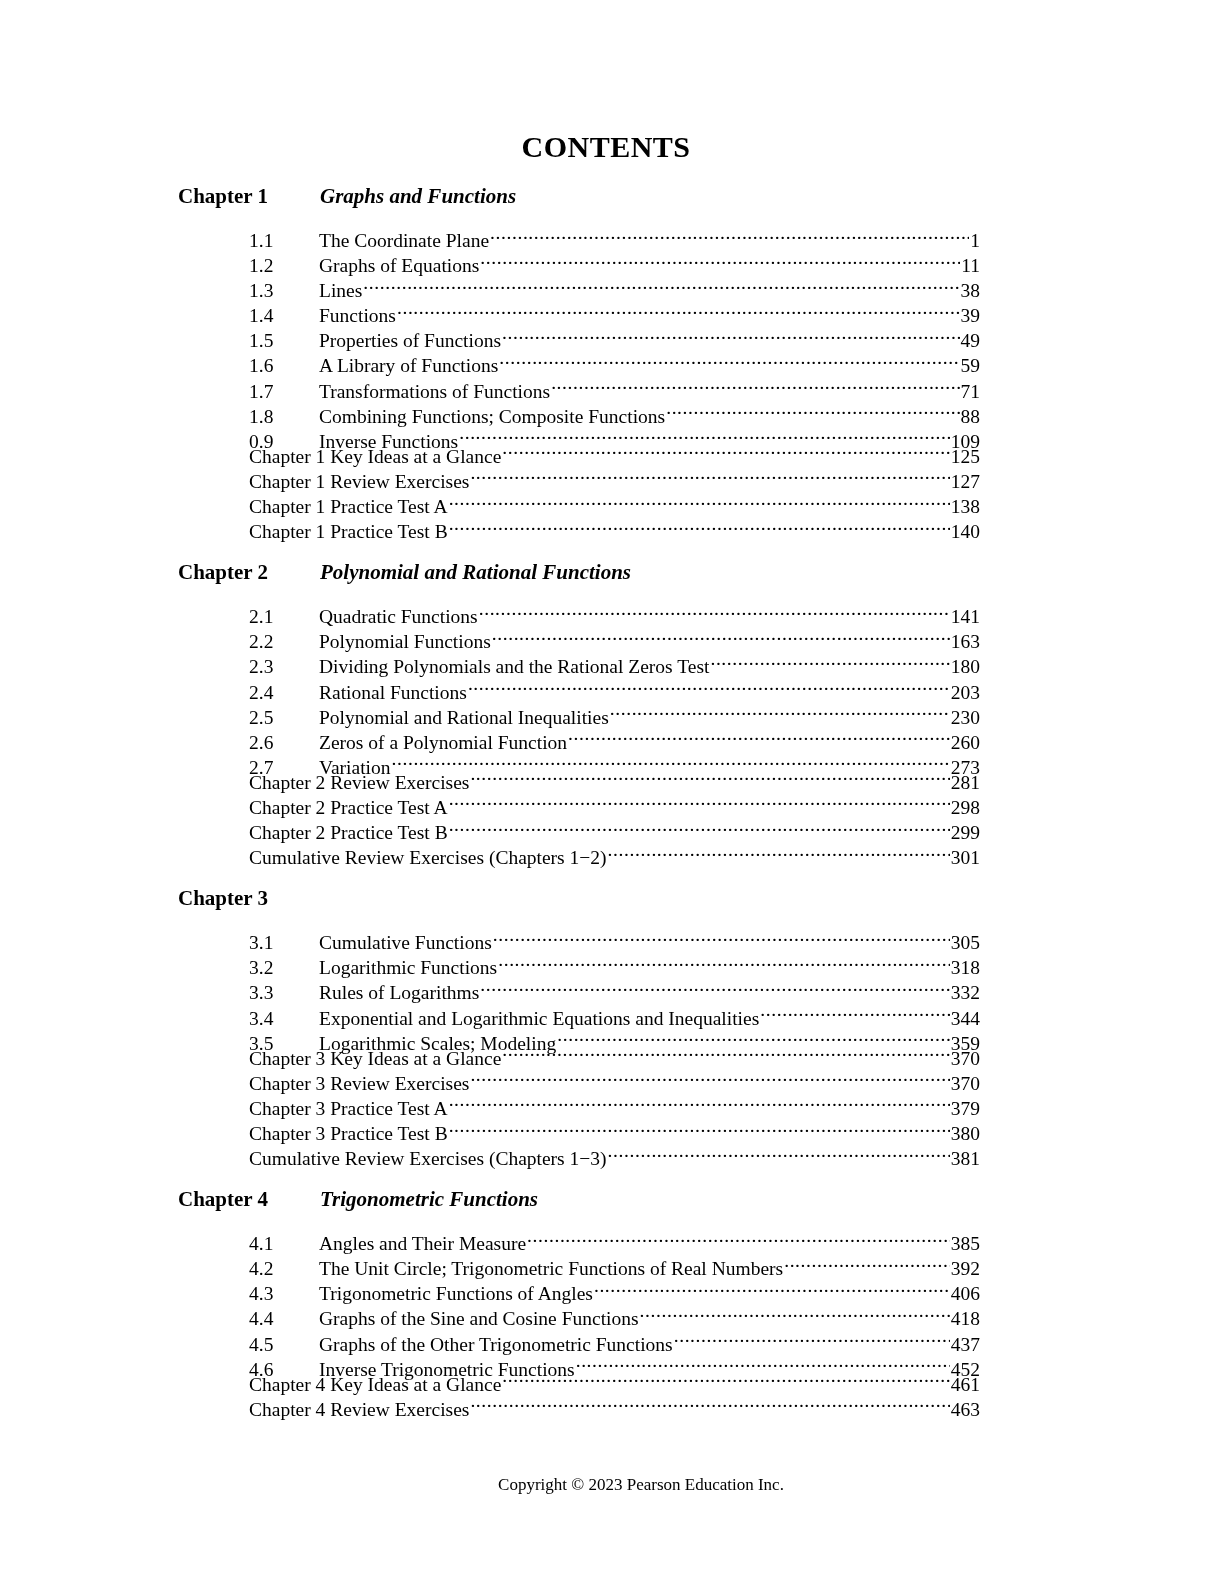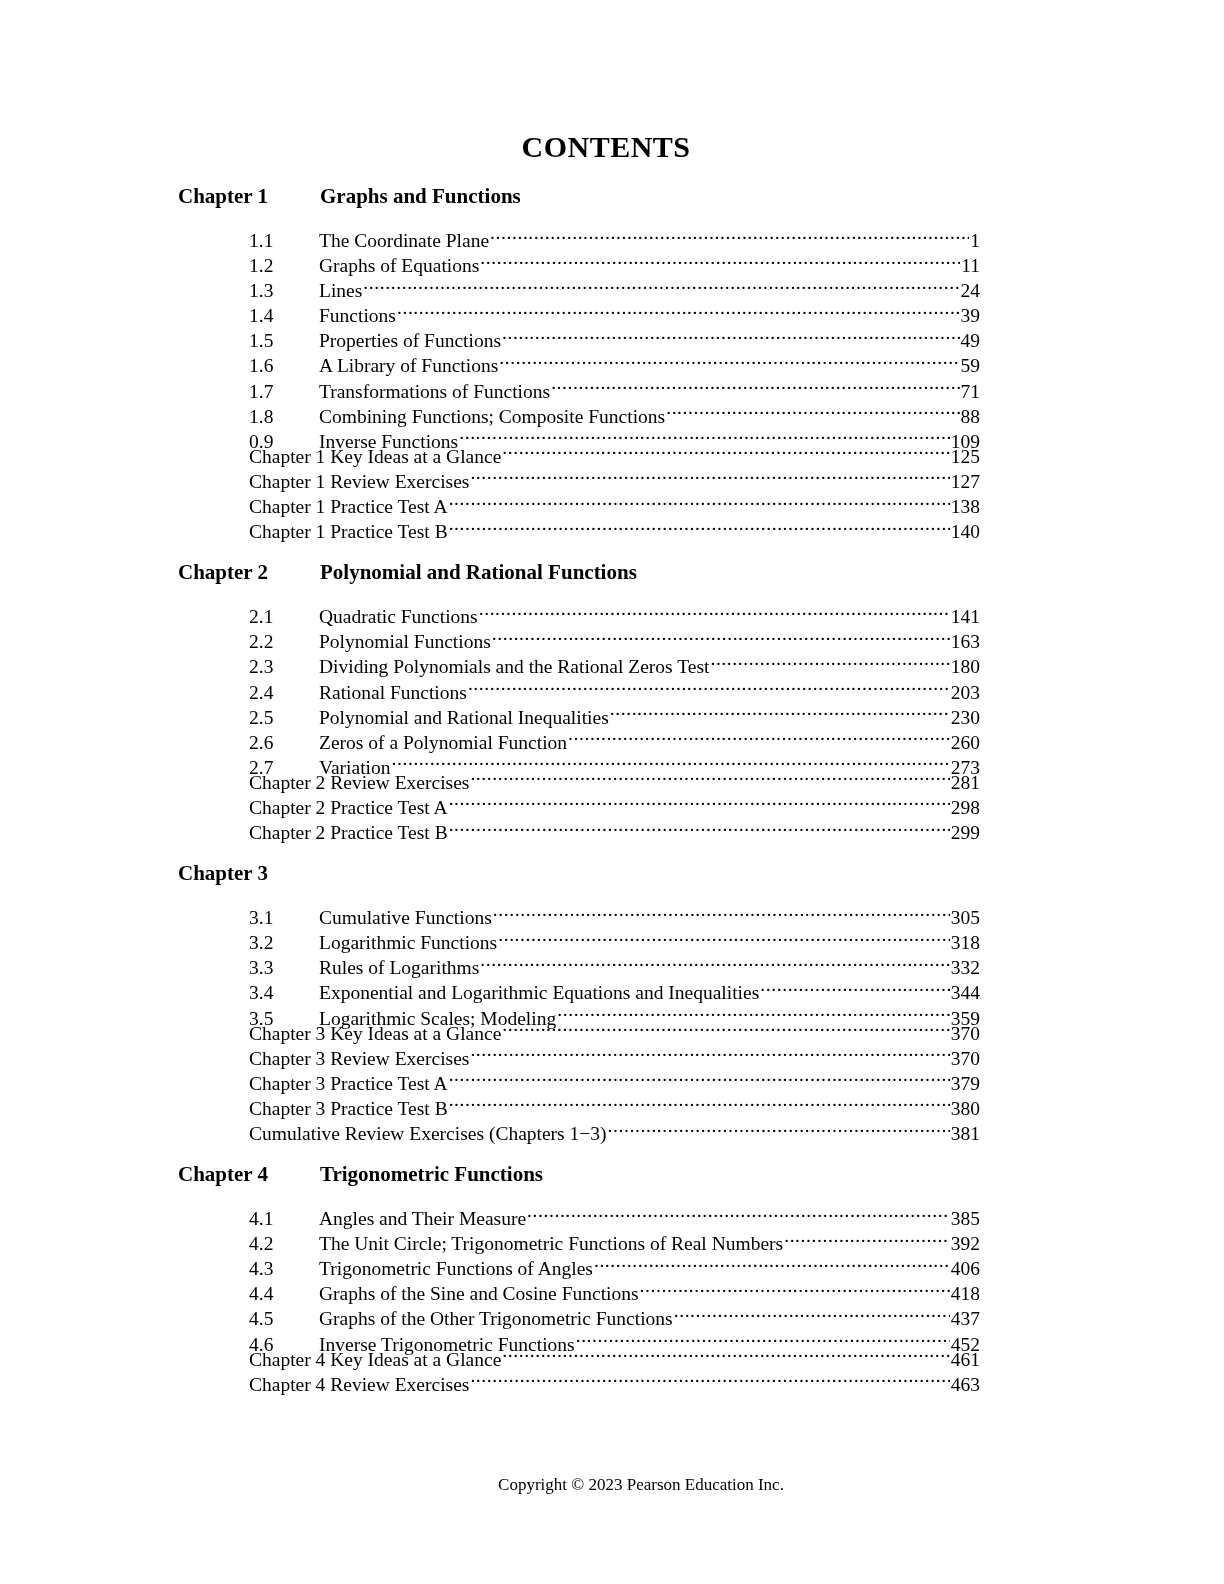--- a/index.html
+++ b/index.html
@@ -42,20 +42,21 @@
       font-size: 21px;
       line-height: 28px;
       padding-bottom: 0px;
     }
     .chapter-label {
       width: 142px;
       flex: 0 0 142px;
     }
     .chapter-title {
       flex: 1;
+      font-style: italic;
     }
     .row {
       display: flex;
       height: 25.1px;
       align-items: baseline;
       font-size: 19.5px;
       line-height: 25px;
       white-space: nowrap;
     }
     .row .num {
@@ -123,21 +124,21 @@
       <div class="row">
         <span class="num">1.2</span>
         <span class="title">Graphs of Equations</span>
         <span class="leader"></span>
         <span class="page">11</span>
       </div>
       <div class="row">
         <span class="num">1.3</span>
         <span class="title">Lines</span>
         <span class="leader"></span>
-        <span class="page">24</span>
+        <span class="page">38</span>
       </div>
       <div class="row">
         <span class="num">1.4</span>
         <span class="title">Functions</span>
         <span class="leader"></span>
         <span class="page">39</span>
       </div>
       <div class="row">
         <span class="num">1.5</span>
         <span class="title">Properties of Functions</span>
@@ -250,20 +251,26 @@
         <span class="spacer"></span>
         <span class="title">Chapter 2 Practice Test A</span>
         <span class="leader"></span>
         <span class="page">298</span>
       </div>
       <div class="row extra">
         <span class="spacer"></span>
         <span class="title">Chapter 2 Practice Test B</span>
         <span class="leader"></span>
         <span class="page">299</span>
+      </div>
+      <div class="row extra">
+        <span class="spacer"></span>
+        <span class="title">Cumulative Review Exercises (Chapters 1−2)</span>
+        <span class="leader"></span>
+        <span class="page">301</span>
       </div>
     </div>
     <div class="chapter">
       <div class="chapter-header">
         <span class="chapter-label">Chapter 3</span>
       </div>
       <div class="row">
         <span class="num">3.1</span>
         <span class="title">Cumulative Functions</span>
         <span class="leader"></span>

